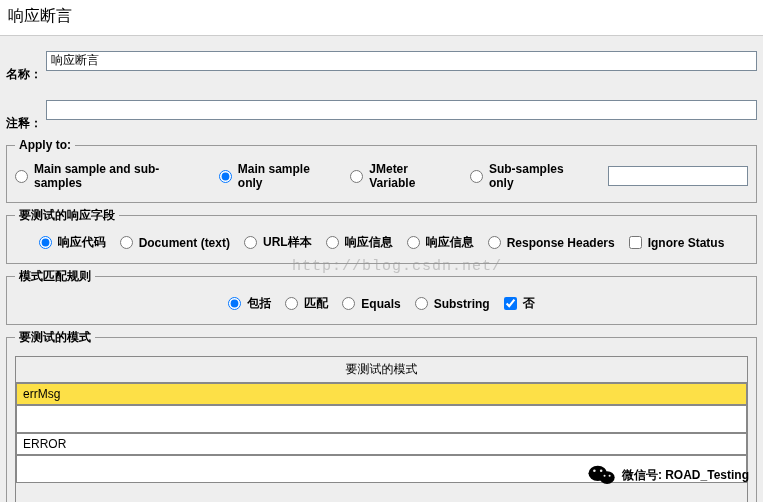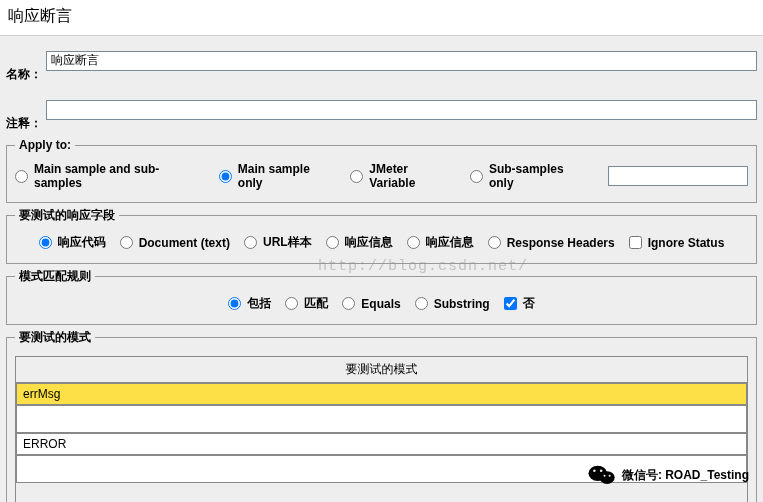--- a/index.html
+++ b/index.html
@@ -108,21 +108,21 @@
     .btn {
       background: linear-gradient(#fdfdfd, #e5e5e5);
       border: 1px solid #888;
       padding: 4px 18px;
       cursor: pointer;
       font-size: 12px;
     }
     .watermark {
       position: absolute;
       top: 258px;
-      left: 318px;
+      left: 292px;
       color: rgba(150,150,150,0.5);
       font-size: 15px;
       letter-spacing: 1px;
       pointer-events: none;
       font-family: "Courier New", monospace;
     }
     .wechat-overlay {
       position: absolute;
       right: 14px;
       bottom: 16px;

